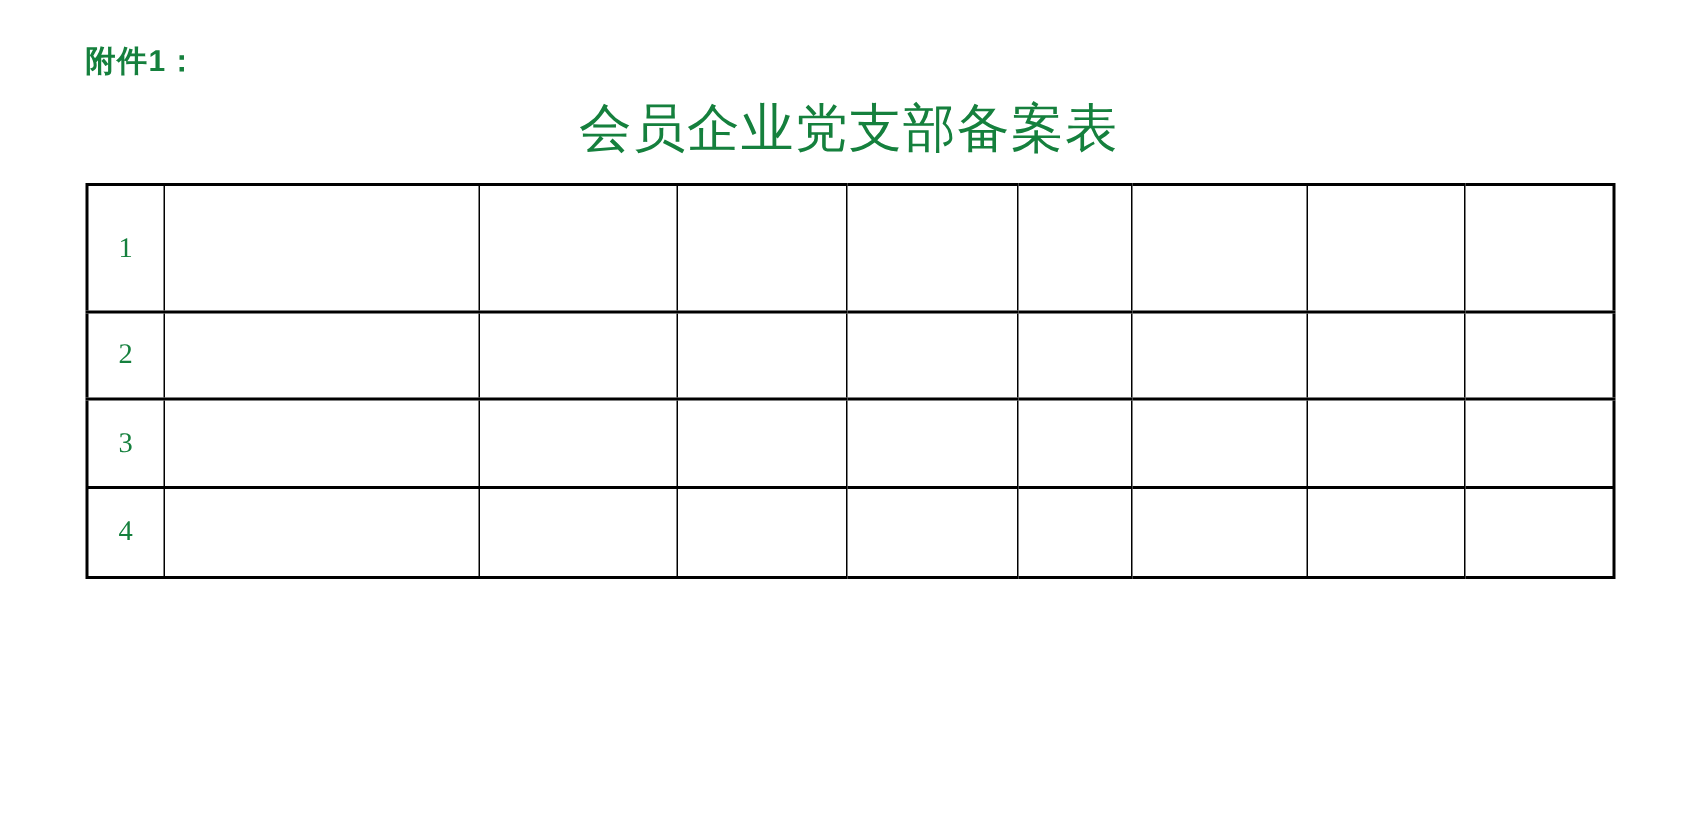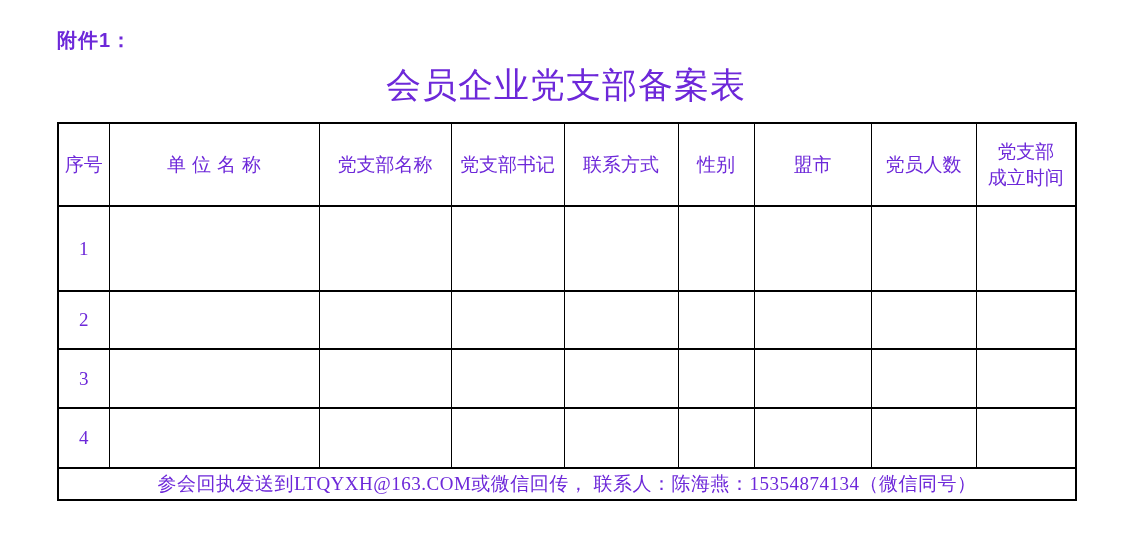--- a/index.html
+++ b/index.html
@@ -2,21 +2,21 @@
 <html><head>
 <meta charset="utf-8">
 <style>
   * { margin: 0; padding: 0; box-sizing: border-box; }
   html, body { background: #ffffff; }
   .page {
     position: relative;
     width: 1136px;
     height: 560px;
     background: #ffffff;
-    color: #6d28d9;
+    color: #15803d;
     font-family: "Liberation Serif", "DejaVu Serif", serif;
     overflow: hidden;
   }
   .attachment-label {
     position: absolute;
     left: 57px;
     top: 27px;
     font-family: "Liberation Sans", "DejaVu Sans", sans-serif;
     font-weight: bold;
     font-size: 20px;
@@ -78,32 +78,20 @@
       <col style="width:132px">
       <col style="width:113px">
       <col style="width:114px">
       <col style="width:76px">
       <col style="width:117px">
       <col style="width:105px">
       <col style="width:100px">
     </colgroup>
 
     <tbody>
-        <tr style="height:83px">
-      <th>序号</th>
-      <th class="spread">单位名称</th>
-      <th>党支部名称</th>
-      <th>党支部书记</th>
-      <th>联系方式</th>
-      <th>性别</th>
-      <th>盟市</th>
-      <th>党员人数</th>
-      <th class="two-line">党支部
-成立时间</th>
-    </tr>
 
     <tr style="height:85px">
       <td>1</td>
       <td></td>
       <td></td>
       <td></td>
       <td></td>
       <td></td>
       <td></td>
       <td></td>
@@ -139,19 +127,16 @@
       <td></td>
       <td></td>
       <td></td>
       <td></td>
       <td></td>
       <td></td>
       <td></td>
       <td></td>
     </tr>
 
-    <tr style="height:28px">
-      <td class="note-cell" colspan="9">参会回执发送到LTQYXH@163.COM或微信回传， 联系人：陈海燕：15354874134（微信同号）</td>
-    </tr>
   </tbody>
     </table>
 
 </div>
 
 </body></html>

